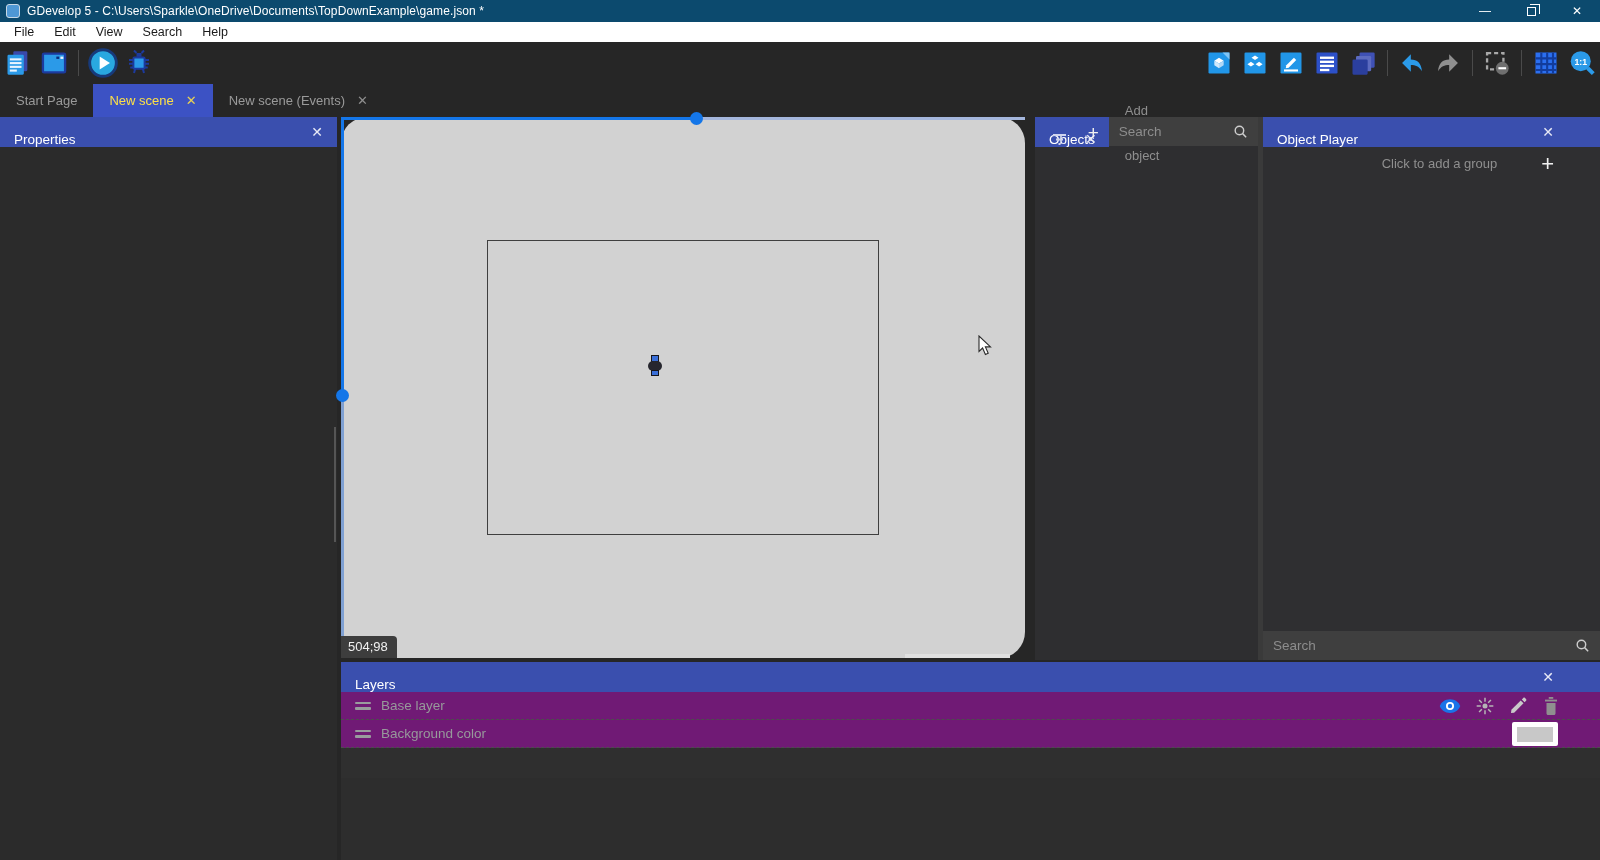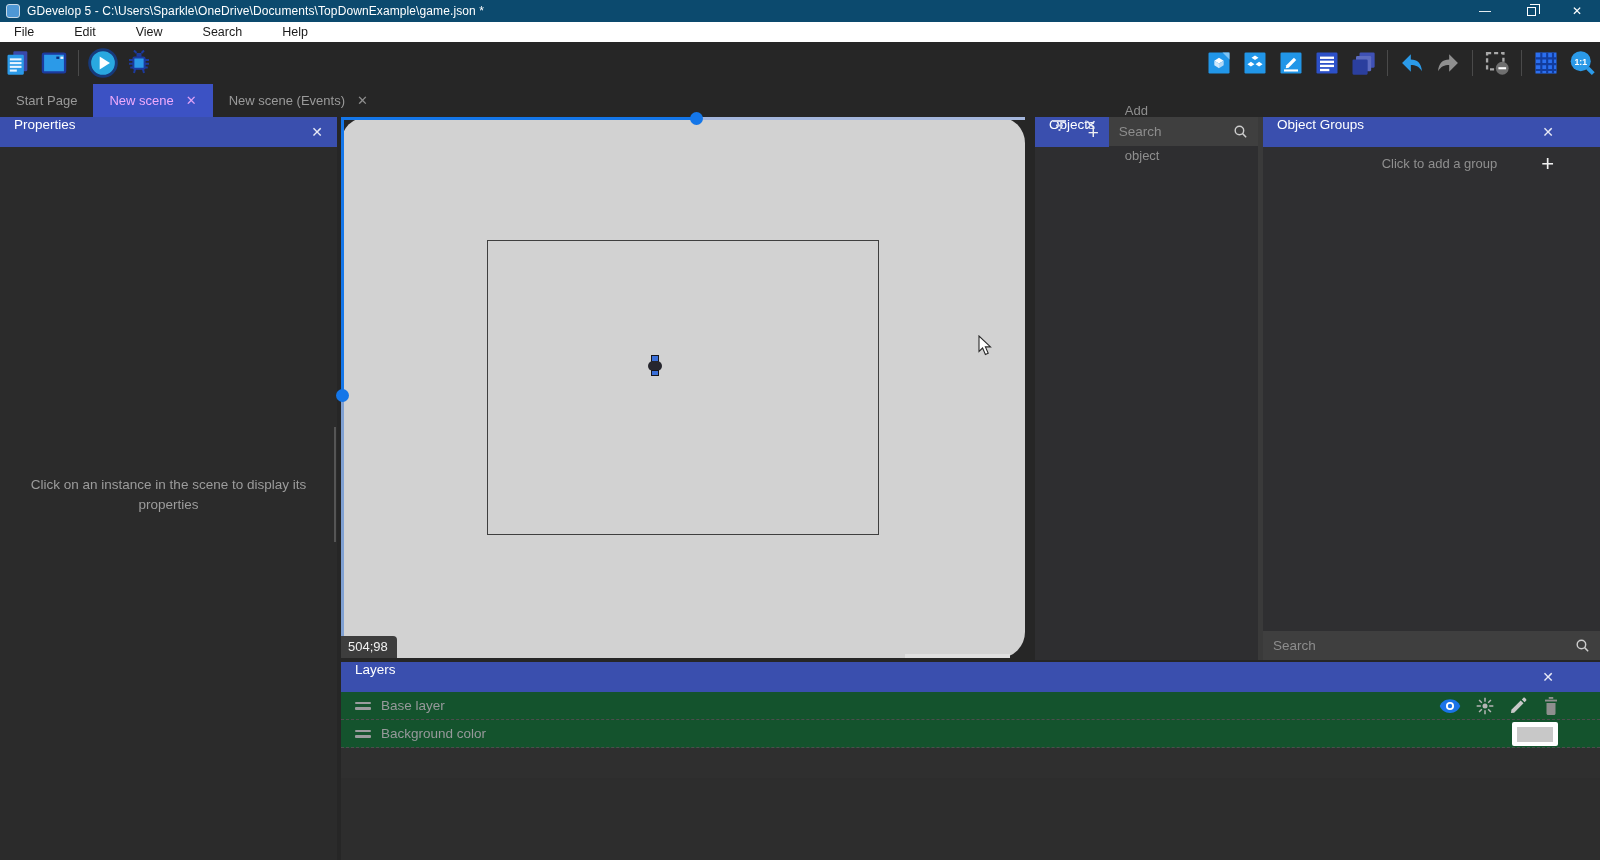--- a/index.html
+++ b/index.html
@@ -9,37 +9,37 @@
   
   .titlebar { position:absolute; left:0; top:0; width:1600px; height:22px; background:#0c4a6e; display:flex; align-items:center; color:#fff; }
   .app-logo { width:14px; height:14px; margin:0 7px 0 6px; border:1.5px solid #e8f2fb; border-radius:3px; background:#5aa6e8; opacity:.85; }
   .title-text { font-size:12px; letter-spacing:.1px; }
   .win-controls { position:absolute; right:0; top:0; height:22px; display:flex; }
   .win-btn { width:46px; height:22px; display:flex; align-items:center; justify-content:center; color:#fff; font-size:12px; }
   .restore-glyph { width:9px; height:9px; border:1px solid #fff; position:relative; }
   .restore-glyph:before { content:""; position:absolute; left:2px; top:-4px; width:9px; height:9px; border:1px solid #fff; border-bottom:none; border-left:none; }
 
   
-  .menubar { position:absolute; left:0; top:22px; width:1600px; height:20px; background:#ffffff; display:flex; align-items:center; padding-left:4px;gap:20px; }
+  .menubar { position:absolute; left:0; top:22px; width:1600px; height:20px; background:#ffffff; display:flex; align-items:center; padding-left:4px; }
   .menu-item { font-size:12.5px; color:#1b1b1b; padding:0 10px; height:20px; display:flex; align-items:center; }
 
   
   .toolbar { position:absolute; left:0; top:42px; width:1600px; height:42px; background:#262626; display:flex; align-items:center; }
   .tb-btn { width:36px; height:36px; display:flex; align-items:center; justify-content:center; }
   .tb-sep { width:1px; height:26px; background:#4a4a4a; margin:0 6px; }
   .tb-spacer { flex:1; }
 
   
   .tabbar { position:absolute; left:0; top:84px; width:1600px; height:33px; background:#262626; display:flex; align-items:stretch; }
   .tab { display:flex; align-items:center; padding:0 16px; font-size:13px; color:#9a9a9a; gap:12px; }
-  .tab.active { background:#3c52c4; color:#f0abfc; }
+  .tab.active { background:#3c52c4; color:#fde047; }
   .tab .tab-close { font-size:13px; color:inherit; opacity:.9; }
 
   
-  .panel-header { height:30px; background:#3a4fae; color:#fff; display:flex; align-items:flex-start; font-size:13.5px; padding:0 14px; position:relative; }
+  .panel-header { height:30px; background:#3a4fae; color:#fff; display:flex; align-items:flex-end; font-size:13.5px; padding:0 14px; position:relative; }
   .panel-close { position:absolute; font-size:14px; color:#e8eaf6; top:50%; transform:translateY(-50%); }
 
   
   .properties { position:absolute; left:0; top:117px; width:337px; height:743px; background:#2b2b2b; }
   .properties-empty { position:absolute; left:0; right:0; top:358px; text-align:center; color:#9c9c9c; font-size:13.5px; line-height:20px; padding:0 18px; }
   .prop-scrollbar { position:absolute; right:1px; top:310px; width:2px; height:115px; background:#555; }
 
   
   .canvas { position:absolute; left:341px; top:117px; width:684px; height:541px; background:#d2d2d2;border-radius:26px; }
   .hscroll { position:absolute; left:0; top:0; width:100%; height:3px; }
@@ -78,21 +78,21 @@
   
   .og-splitter { position:absolute; left:1258px; top:117px; width:5px; height:543px; background:#3a3a3a; }
 
   
   .ogroups { position:absolute; left:1263px; top:117px; width:337px; height:543px; background:#2f2f31; display:flex; flex-direction:column; }
   .og-row { height:33px; display:flex; align-items:center; position:relative; }
 
   
   .layers { position:absolute; left:341px; top:662px; width:1259px; height:198px; background:#2f2f2f; }
   .layers .panel-header { background:#3a4fae; }
-  .layer-row { height:28px; background:#14532d; display:flex; align-items:center; position:relative; border-bottom:1px dashed #4d4d4d; }
+  .layer-row { height:28px; background:#701a75; display:flex; align-items:center; position:relative; border-bottom:1px dashed #4d4d4d; }
   .drag-handle { width:16px; margin:0 10px 0 14px; display:flex; flex-direction:column; gap:3px; }
   .drag-handle span { display:block; height:2.5px; background:#9a9c9e; border-radius:1px; }
   .layer-name { color:#97999b; font-size:13.5px; }
   .layer-icons { position:absolute; right:40px; display:flex; gap:14px; align-items:center; }
   .color-swatch { position:absolute; right:42px; top:2px; width:46px; height:24px; background:#fff; border-radius:2px; display:flex; align-items:center; justify-content:center; }
   .color-swatch .inner { width:36px; height:15px; background:#c8c8c8; }
   .layers-bottom { position:absolute; left:0; right:0; top:116px; bottom:0; background:#2d2d2d; }
 </style>
 </head>
 <body>
@@ -244,21 +244,20 @@
       <span>New scene (Events)</span>
       <span class="tab-close">✕</span>
     </div>
   </div>
 
   <div class="properties">
     <div class="panel-header">
       <span>Properties</span>
       <span class="panel-close" style="right:14px;">✕</span>
     </div>
-    <div class="properties-empty">Click on an instance in the scene to display its properties</div>
     <div class="prop-scrollbar"></div>
   </div>
 
   <div class="canvas">
     <div class="hscroll">
       <div class="before"></div>
       <div class="after"></div>
       <div class="hthumb"></div>
     </div>
     <div class="vscroll">
@@ -302,21 +301,21 @@
         <circle cx="10.5" cy="10.5" r="6" fill="none" stroke="#cdcdcd" stroke-width="2"></circle>
         <line x1="15" y1="15" x2="20" y2="20" stroke="#cdcdcd" stroke-width="2"></line>
       </svg>
     </div>
   </div>
 
   <div class="og-splitter"></div>
 
   <div class="ogroups">
     <div class="panel-header">
-      <span>Object Groups</span>
+      <span>Object Player</span>
       <span class="panel-close" style="right:46px;">✕</span>
     </div>
     <div class="og-row">
       <span class="add-label">Click to add a group</span>
       <span class="add-plus" style="right:46px; font-size:22px;">+</span>
     </div>
     <div class="panel-fill"></div>
     <div class="search-bar">
       <input class="search-input" readonly="" placeholder="Search" style="">
       <svg class="search-icon" width="17" height="17" viewBox="0 0 24 24">

